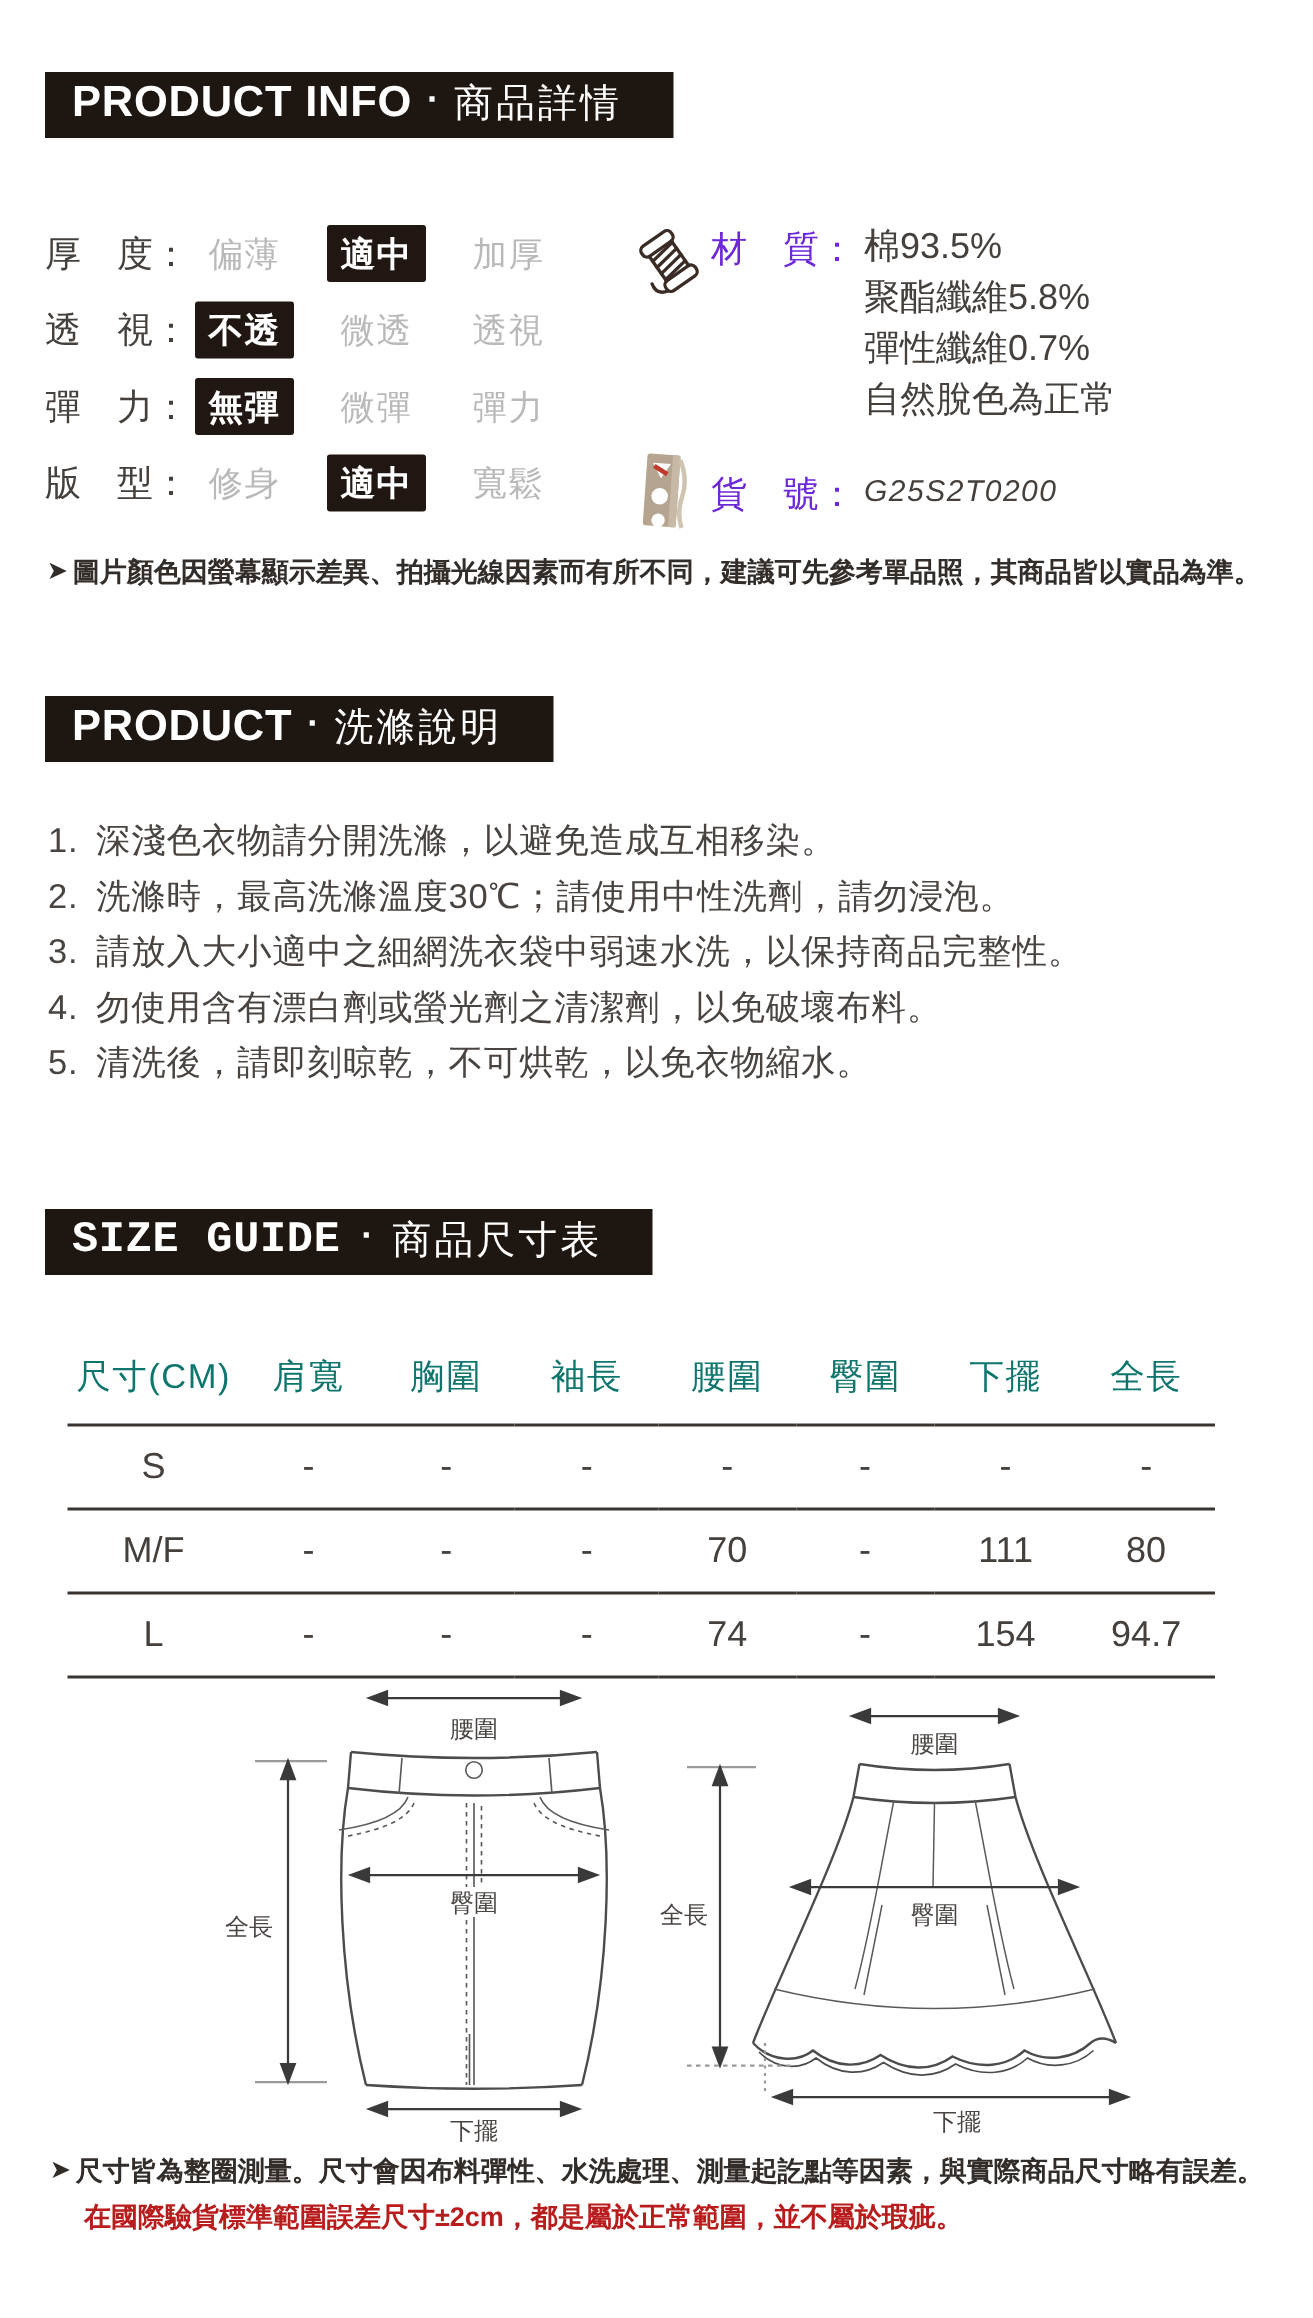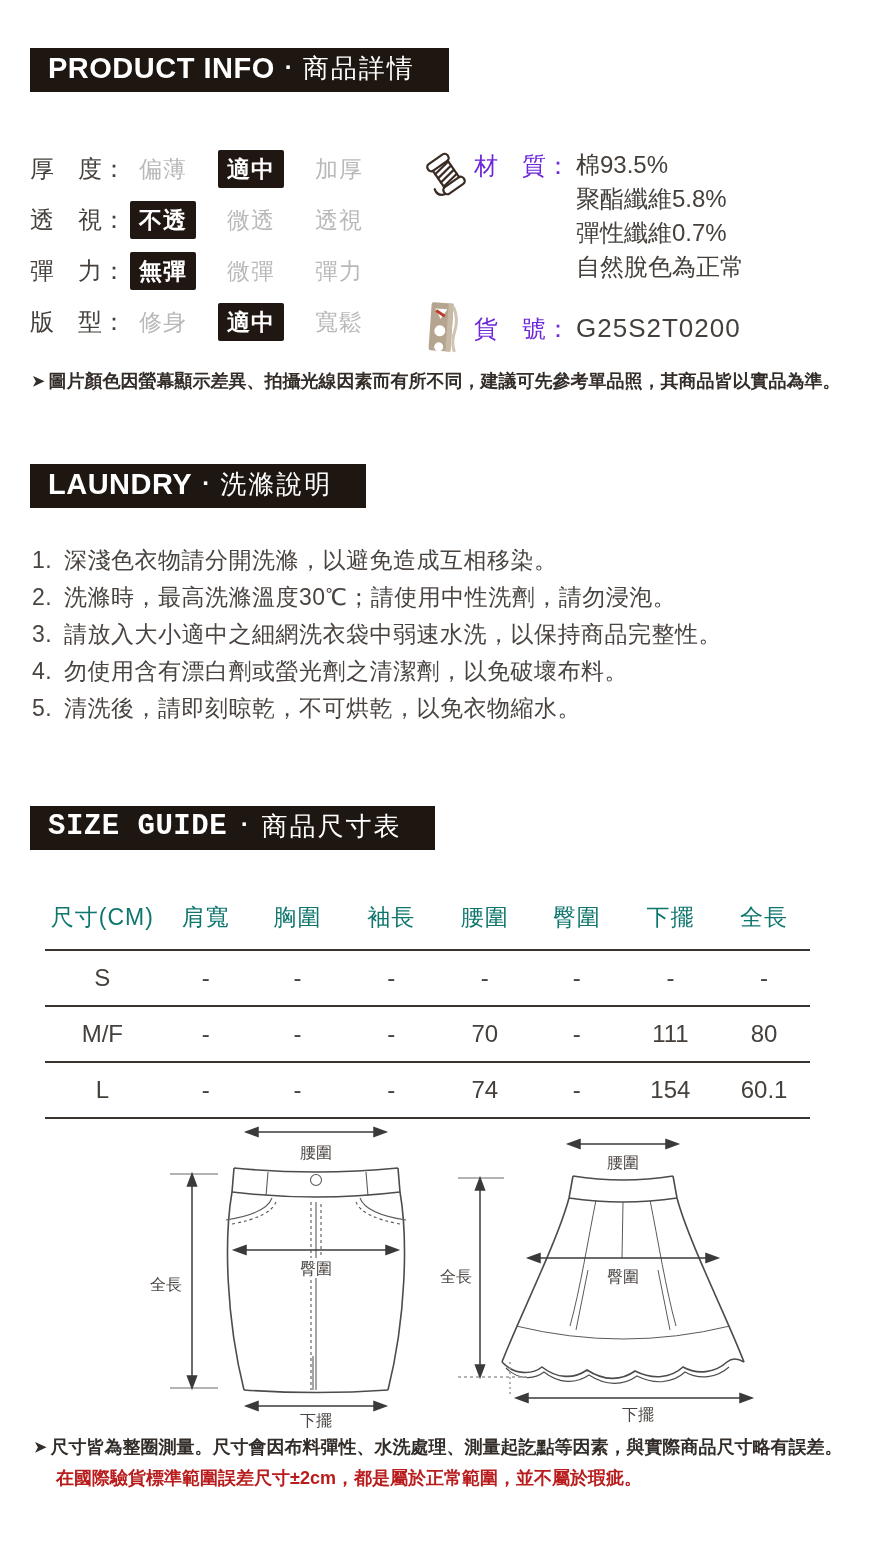--- a/index.html
+++ b/index.html
@@ -22,21 +22,21 @@
     font-size:23px; color:#b9b9b9; margin-right:22px; letter-spacing:1px; }
   .opt.selected { background:#201712; color:#ffffff; border-radius:2px;font-weight:bold; }
 
   
   .right-col { position:absolute; left:422px; top:148px; width:430px; }
   .info-row { display:flex; align-items:flex-start; }
   .info-icon { width:52px; flex:0 0 52px; display:flex; justify-content:flex-start; }
   .info-label { width:102px; flex:0 0 102px; font-size:24px; color:#6d28d9; padding-top:2px; }
   .info-lines { font-size:24px; line-height:34px; color:#45403c; }
   .item-row { margin-top:16px; align-items:center; }
-  .item-value { font-size:26px; letter-spacing:1px; color:#45403c; }
+  .item-value { font-size:20px; letter-spacing:1px; color:#45403c;font-style:italic; }
 
   
   .note-line { display:flex; align-items:flex-start; font-size:18px; font-weight:bold;
     color:#332d29; line-height:30px; }
   .note-bullet { font-size:15px; margin-right:4px; line-height:30px; }
   .disclaimer { position:absolute; left:32px; top:366px; width:815px; }
   .foot-notes { position:absolute; left:34px; top:1432px; width:815px; }
   .foot-notes .indent { margin-left:22px; font-size:18px; font-weight:bold; color:#b91c1c; line-height:32px; }
 
   
@@ -132,21 +132,21 @@
       <span class="item-value">G25S2T0200</span>
     </div>
   </div>
 
   <div class="disclaimer note-line">
     <span class="note-bullet">➤</span>
     <span>圖片顏色因螢幕顯示差異、拍攝光線因素而有所不同，建議可先參考單品照，其商品皆以實品為準。</span>
   </div>
 
   <div class="sec-header" style="left:30px; top:464px;">
-    <span class="h-en">LAUNDRY</span>
+    <span class="h-en">PRODUCT</span>
     <span class="h-sep">·</span>
     <span class="h-zh">洗滌說明</span>
   </div>
 
   <div class="laundry-list">
     <div class="laundry-item">
       <span class="num">1.</span>
       <span>深淺色衣物請分開洗滌，以避免造成互相移染。</span>
     </div>
     <div class="laundry-item">
@@ -218,21 +218,21 @@
         <td>80</td>
       </tr>
       <tr>
         <td>L</td>
         <td>-</td>
         <td>-</td>
         <td>-</td>
         <td>74</td>
         <td>-</td>
         <td>154</td>
-        <td>60.1</td>
+        <td>94.7</td>
       </tr>
     </tbody>
   </table>
 
   <div class="diagram-left">
     <svg width="280" height="310" viewBox="0 0 280 310">
 
       <g stroke="#3a3a3a" stroke-width="1.5" fill="#3a3a3a">
         <line x1="106" y1="14" x2="230" y2="14"></line>
         <polygon points="98,14 110,9.5 110,18.5"></polygon>

